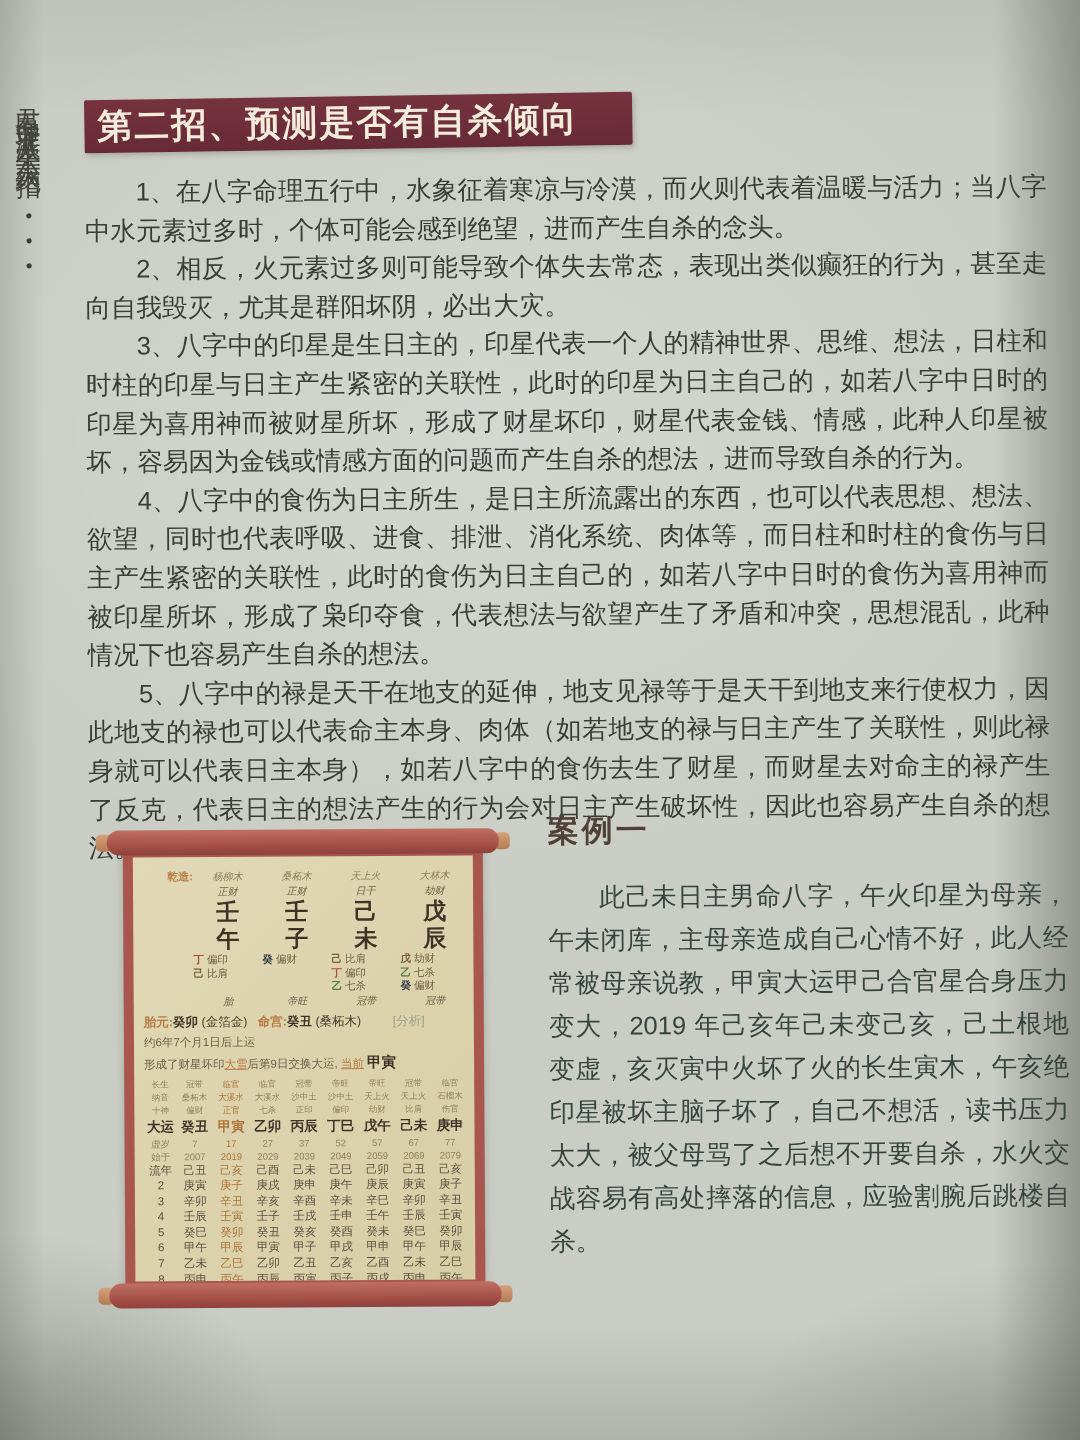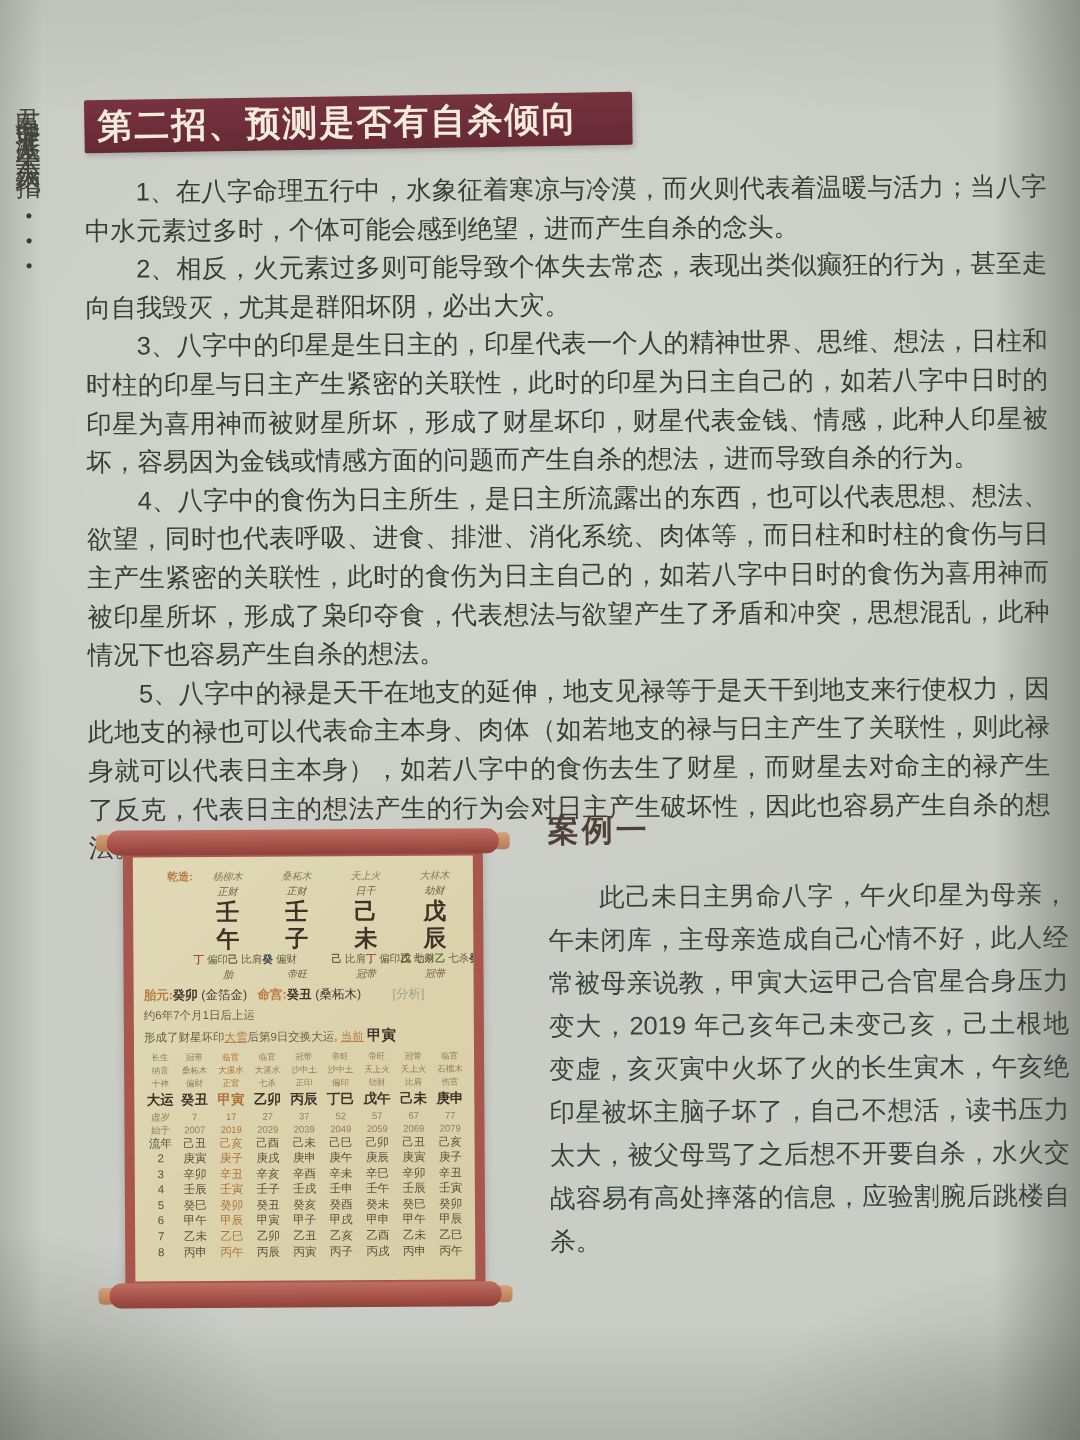--- a/index.html
+++ b/index.html
@@ -55,21 +55,21 @@
   .parch{width:100%;height:100%;background:linear-gradient(135deg,#e2d9b2,#d8cda1);
     box-sizing:border-box;padding:12px 6px 4px 10px;overflow:hidden;color:#5c5143;}
   
   .pg{display:grid;grid-template-columns:50px repeat(4,69px);margin-bottom:5px;}
   .pg .c{text-align:center;}
   .lbl-o{color:#bd7a3c;font-size:11px;font-weight:bold;text-align:right;}
   .sm{font-size:10px;line-height:15px;font-style:italic;}
   .khaki{color:#8f7f58;}
   .brown{color:#6d5d41;}
   .stem{font-size:23px;font-weight:bold;color:#3e3326;line-height:27px;}
-  .hid{display:flex;flex-direction:row;align-items:flex-start;min-height:13px;}
+  .hid{display:flex;flex-direction:column;align-items:flex-start;min-height:13px;}
   .hid span{font-size:10.5px;line-height:13.5px;white-space:nowrap;}
   .gods{color:#6d5d41;}
   .midline{font-size:12.5px;margin:5px 0 3px;color:#4a3f2d;white-space:nowrap;}
   .midline .lab{color:#bd7a3c;font-weight:bold;}
   .midline .val{font-weight:bold;color:#3e3326;}
   .midline .lnk{color:#9aa089;margin-left:28px;}
   .qi{font-size:11.5px;color:#6d5d41;margin:4px 0;}
   .jiao{font-size:11.5px;color:#6d5d41;margin:2px 0 5px;white-space:nowrap;}
   .jiao .hl{color:#bd7a3c;text-decoration:underline;}
   .jiao .big{font-size:14.5px;font-weight:bold;color:#3e3326;}

